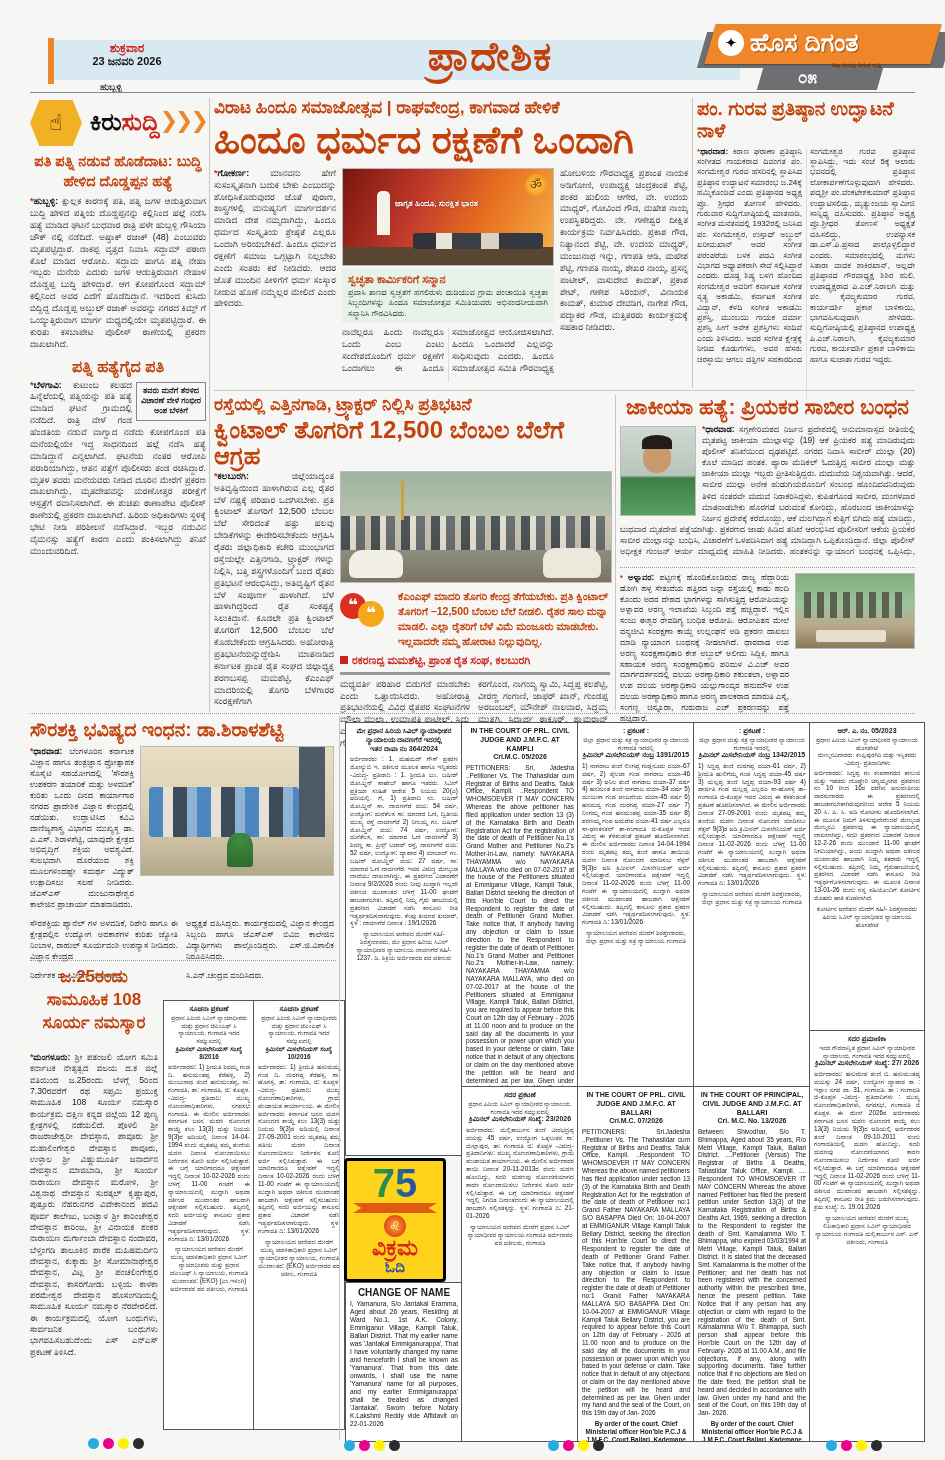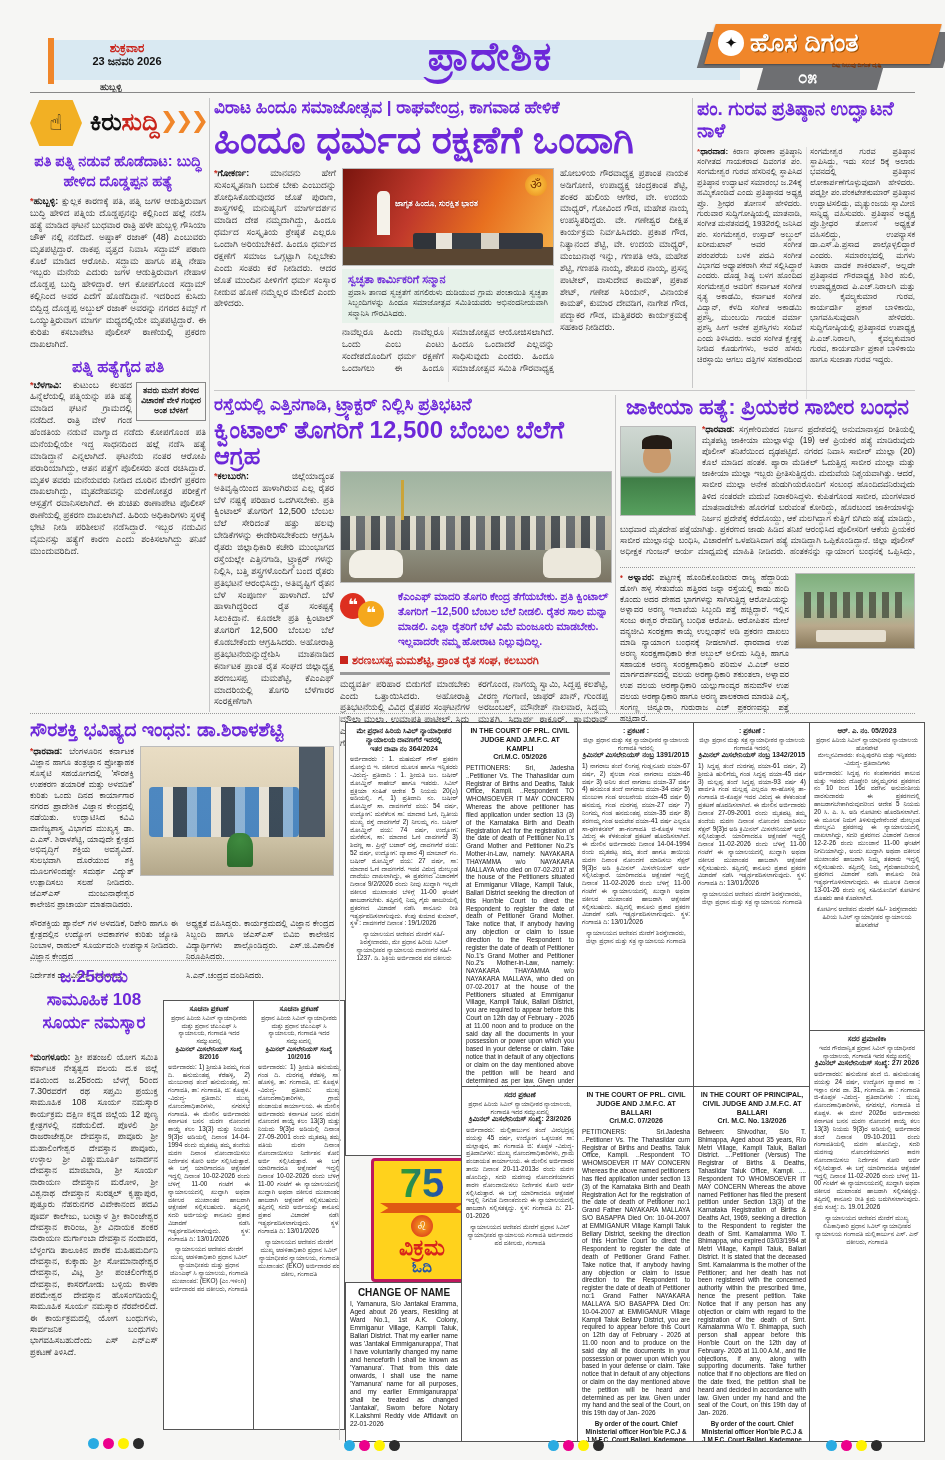--- a/index.html
+++ b/index.html
@@ -3,21 +3,21 @@
 <meta charset="utf-8">
 <style>
   html,body{margin:0;padding:0;background:#f6f6f4;}
   body{width:945px;height:1460px;position:relative;font-family:"Liberation Sans","DejaVu Sans",sans-serif;color:#1a1a1a;overflow:hidden;}
   .abs{position:absolute;}
   .kn{font-family:"Liberation Sans","DejaVu Sans",sans-serif;}
   .body9{font-size:9px;line-height:1.32;text-align:justify;color:#222;}
   .body85{font-size:8.5px;line-height:1.3;text-align:justify;color:#222;}
   .dateline{font-weight:bold;color:#111;}
   .star{color:#c92a1d;font-weight:bold;}
-  .headline{font-weight:bold;color:#6d28d9;}
+  .headline{font-weight:bold;color:#c2410c;}
   .vline{position:absolute;width:1px;background:#c7c7c7;}
   .hline{position:absolute;height:1px;background:#c7c7c7;}
   .dotline{position:absolute;height:0;border-top:1px dotted #999;}
   .photo{position:relative;overflow:hidden;border:1px solid #bbb;}
   .caption-box{background:#e7f2ea;padding:4px 6px;}
   .legalbox{position:absolute;border:1px solid #555;background:#fff;padding:4px 4px;overflow:hidden;}
   .legal-h{font-size:7px;font-weight:bold;text-align:center;line-height:1.25;}
   .legal-b{font-size:6.4px;line-height:1.22;text-align:justify;margin-top:2px;color:#111;}
   .legal-s{font-size:6.4px;line-height:1.25;text-align:center;font-weight:bold;margin-top:3px;}
   .cmyk{position:absolute;display:flex;gap:4px;}
@@ -126,21 +126,21 @@
         <div class="abs" style="left:60px;top:8px;width:3px;height:40px;background:#caa43a;"></div>
       </div>
       <div style="display:flex;gap:6px;margin-top:6px;">
         <div style="width:52px;position:relative;height:40px;">
           <span class="qcirc" style="background:#dd2f1f;position:absolute;left:0;top:4px;">❝</span>
           <span class="qcirc" style="background:#f5a81c;position:absolute;left:18px;top:12px;">❝</span>
         </div>
         <div class="kn headline" style="width:212px;font-size:10.5px;line-height:1.45;">ಕೆಎಂಎಫ್ ಮಾದರಿ ತೊಗರಿ ಕೇಂದ್ರ ತೆಗೆಯಬೇಕು. ಪ್ರತಿ ಕ್ವಿಂಟಾಲ್ ತೊಗರಿಗೆ –12,500 ಬೆಂಬಲ ಬೆಲೆ ನೀಡಲಿ. ರೈತರ ಸಾಲ ಮನ್ನಾ ಮಾಡಲಿ. ಎಲ್ಲಾ ರೈತರಿಗೆ ಬೆಳೆ ವಿಮೆ ಮಂಜೂರು ಮಾಡಬೇಕು. ಇಲ್ಲವಾದರೇ ನಮ್ಮ ಹೋರಾಟ ನಿಲ್ಲುವುದಿಲ್ಲ.</div>
       </div>
       <div class="kn" style="margin-top:4px;font-size:11px;font-weight:bold;color:#c9251c;">
-        <span style="display:inline-block;width:8px;height:8px;background:#c9251c;margin-right:4px;"></span><span>ಶರಣಬಸಪ್ಪ ಮಮಶೆಟ್ಟಿ, ಪ್ರಾಂತ ರೈತ ಸಂಘ, ಕಲಬುರಗಿ</span>
+        <span style="display:inline-block;width:8px;height:8px;background:#c9251c;margin-right:4px;"></span><span>ರಕರಣದ್ಪ ಮಮಶೆಟ್ಟಿ, ಪ್ರಾಂತ ರೈತ ಸಂಘ, ಕಲಬುರಗಿ</span>
       </div>
       <div class="hline" style="position:static;width:270px;height:3px;background:#9a9a9a;margin:5px 0 4px;"></div>
       <div style="display:flex;gap:8px;">
         <div class="body9 kn" style="width:130px;height:96px;overflow:hidden;">ಮಧ್ಯವರ್ತಿ ಪರಿಹಾರ ಬಿಡುಗಡೆ ಮಾಡಬೇಕು ಎಂದು ಒತ್ತಾಯಿಸಿದರು. ಅಹೋರಾತ್ರಿ ಪ್ರತಿಭಟನೆಯಲ್ಲಿ ವಿವಿಧ ರೈತಪರ ಸಂಘಟನೆಗಳ ಮೌಲಾ ಮುಲ್ಲಾ, ಉಮಾಪತಿ ಪಾಟೀಲ್, ಸಿದ್ದು ಎನ್, ಭೀಮಾಶಂಕರ ಮಾಡಿಯಾಳ, ಅರ್ಜುನ್ ಗೊಬ್ಬುರ, ಶರೆಪ್ಪಾ</div>
         <div class="body9 kn" style="width:130px;height:96px;overflow:hidden;">ಕರಗೊಂಡ, ನಾಗಯ್ಯ ಸ್ವಾಮಿ, ಸಿದ್ದಪ್ಪ ಕಲಶೆಟ್ಟಿ, ವೀರಣ್ಣ ಗಂಗಾಣಿ, ಜಾಫರ್ ಖಾನ್, ಗುಂಡಪ್ಪ ಅರಜಂಬಲ್, ಮೌನೇಶ್ ನಾಲವಾರ, ಸಿದ್ದಮ್ಮ ಮುತ್ತಗಿ, ಸಿದ್ಧಾರ್ಥ ಠಾಕೂರ್, ಶ್ಯಾಮರಾವ್ ವಿಜ್ಞಾನವ ಸೇರಿದಂತೆ ಇತರರು ಇದ್ದರು.</div>
       </div>
     </div>
   </div>
 </div>
 <div class="vline" style="left:615px;top:395px;height:315px;"></div>
@@ -218,21 +218,21 @@
 </div>
 <div class="vline" style="left:339px;top:716px;height:724px;"></div>
 
 <div class="legalbox kn" style="left:345px;top:722px;width:108px;height:424px;">
   <div class="legal-h">ಮೇ ಪ್ರಧಾನ ಹಿರಿಯ ಸಿವಿಲ್ ನ್ಯಾಯಾಧೀಶರ ನ್ಯಾಯಾಲಯ ದಾವಣಗೆರೆ ಇದರಲ್ಲಿ</div>
   <div class="legal-h">ಇತರ ದಾವಾ ನಂ 364/2024</div>
   <div class="legal-b">ಅರ್ಜಿದಾರರು : 1. ಮಹಮದ್ ಗೌಸ್ ಪ್ರಕರಣ ಮೋನ್ಯುಬಿ ಇ. ವಕೀಲರ ಮೂಲಕ ಹಾಗೂ ಇನ್ನಿತರರು -ವಿರುದ್ಧ- ಪ್ರತಿವಾದಿ : 1. ಶ್ರೀಮತಿ ಜಂ. ಬಷೀರ್ ಮೋಮ್ದಿನ್ ಸಾಹೇಬ್ ಹಾಗೂ ಇತರರು. ಸಿವಿಲ್ ಪ್ರಕ್ರಿಯಾ ಸಂಹಿತೆ ಆದೇಶ 5 ನಿಯಮ 20(ಎ) ಅಡಿಯಲ್ಲಿ. ಗೆ, 1) ಪ್ರತಿವಾದಿ ನಂ. ಬಷೀರ್ ಮೋಮ್ದಿನ್ ಸಾ. ದಾವಣಗೆರೆ ವಯ: 54 ವರ್ಷ, ಉದ್ಯೋಗ: ಮನೆಕೆಲಸ ಸಾ: ಮಾದಾರ ಓಣಿ, ದ್ವಿತೀಯ ಮುಖ್ಯ ರಸ್ತೆ ದಾವಣಗೆರೆ 2) ನೀಲಮ್ಮ ಗಂ. ಬಷೀರ್ ಮೋಮ್ದಿನ್ ವಯ: 74 ವರ್ಷ, ಉದ್ಯೋಗ: ಮನೆಕೆಲಸ, ಸಾ: ಮಾದಾರ ಓಣಿ ದಾವಣಗೆರೆ 3) ಶಿವಣ್ಣ ಸಾ. ಪ್ರಿನ್ಸ್ ಬಜಾರ್ ರಸ್ತೆ, ದಾವಣಗೆರೆ ವಯ: 52 ವರ್ಷ, ಉದ್ಯೋಗ: ವ್ಯಾಪಾರ 4) ಮಾಬಾದ್ ಗಂ. ಬಷೀರ್ ಮೋಮ್ದಿನ್ ವಯ: 27 ವರ್ಷ, ಸಾ: ಮಾದಾರ ಓಣಿ ದಾವಣಗೆರೆ. ಇವರ ವಿರುದ್ಧ ಮೇಲ್ಕಂಡ ದಾವೆಯು ದಾಖಲಾಗಿದ್ದು, ಈ ಪ್ರಕರಣದ ವಿಚಾರಣೆಗೆ ದಿನಾಂಕ 9/2/2026 ರಂದು ನೀವು ಖುದ್ದಾಗಿ ಇಲ್ಲವೇ ವಕೀಲರ ಮುಖಾಂತರ ಬೆಳಿಗ್ಗೆ 11-00 ಘಂಟೆಗೆ ಹಾಜರಾಗಬೇಕು. ತಪ್ಪಿದಲ್ಲಿ ನಿಮ್ಮ ಗೈರು ಹಾಜರಿಯಲ್ಲಿ ಪ್ರಕರಣದ ವಿಚಾರಣೆ ನಡೆಸಿ ಕಾನೂನು ರೀತಿ ಇತ್ಯರ್ಥಪಡಿಸಲಾಗುವುದು. ಕೆಂಪು ಕುಮಾರ ಕುಮಾರ್, ಸ್ಥಳ : ದಾವಣಗೆರೆ ದಿನಾಂಕ : 19/1/2026</div>
   <div class="legal-s" style="font-weight:normal;">ನ್ಯಾಯಾಲಯದ ಆದೇಶದ ಮೇರೆಗೆ ಸಹಿ/-ಶಿರಸ್ತೇದಾರರು, ಮೇ ಪ್ರಧಾನ ಹಿರಿಯ ಸಿವಿಲ್ ನ್ಯಾಯಾಧೀಶರ ನ್ಯಾಯಾಲಯ ದಾವಣಗೆರೆ ಸಹಿ/- 1237. ಡಿ. ಶಿಕ್ರಿಯ ಅರ್ಜಿದಾರರ ಪರ ವಕೀಲರು</div>
 </div>
 
-<div class="abs" style="left:371px;top:1158px;width:96px;height:118px;background:#ffd21c;border:3px solid #be185d;border-radius:4px;text-align:center;overflow:hidden;">
+<div class="abs" style="left:344px;top:1158px;width:96px;height:118px;background:#ffd21c;border:3px solid #000000;border-radius:4px;text-align:center;overflow:hidden;">
   <div style="font-size:40px;font-weight:bold;line-height:1;margin-top:2px;background:linear-gradient(90deg,#d8251c,#2a9a3c,#2353a8,#c327a0);-webkit-background-clip:text;background-clip:text;color:transparent;">75</div>
   <div style="width:84px;height:10px;margin:0 auto;background:#e05a12;clip-path:polygon(0 0,10% 50%,0 100%,100% 100%,90% 50%,100% 0);"></div>
   <div style="width:22px;height:22px;margin:2px auto 0;border-radius:50%;background:radial-gradient(circle,#f6a81c,#d8251c);color:#fff;font-size:12px;line-height:22px;">♌</div>
   <div class="kn" style="font-size:22px;font-weight:bold;color:#d8251c;line-height:1;">ವಿಕ್ರಮ</div>
   <div class="kn" style="font-size:15px;font-weight:bold;color:#2353a8;line-height:1.1;">ಓದಿ</div>
 </div>
 
 <div class="legalbox" style="left:345px;top:1282px;width:108px;height:150px;">
   <div style="font-size:10px;font-weight:bold;text-align:center;">CHANGE OF NAME</div>
   <div class="legal-b" style="font-size:6.6px;">I, Yamanura, S/o Jantakal Eramma, Aged about 26 years, Residing at Ward No.1, 1st A.K. Colony, Emmiganur Village, Kampli Taluk, Ballari District. That my earlier name was 'Jantakal Emmiganurappa', That I have voluntarily changed my name and henceforth I shall be known as 'Yamanura'. That from this date onwards, I shall use the name 'Yamanura' name for all purposes, and my earlier Emmiganurappa' shall be treated as changed 'Jantakal', Sworn before Notary K.Lakshmi Reddy vide Affidavit on 22-01-2026</div>

